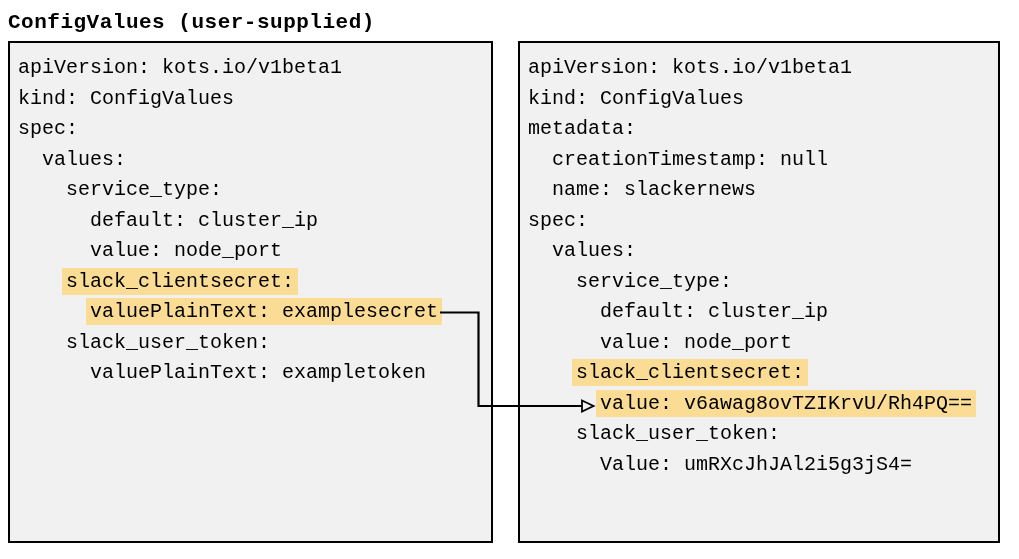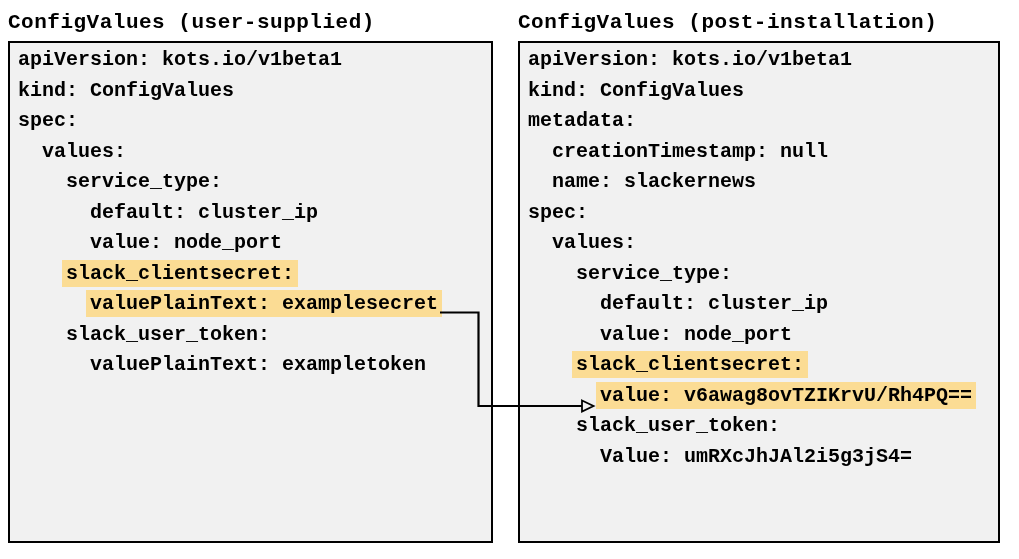--- a/index.html
+++ b/index.html
@@ -31,23 +31,23 @@
     position: absolute;
     top: 41px;
     height: 502px;
     background: #f1f1f1;
     border: 2px solid #000000;
     box-sizing: border-box;
   }
   .panel.left  { left: 8px;   width: 485px; }
   .panel.right { left: 518px; width: 482px; }
   .code {
-    padding: 2px 6px 10px 8px;
+    padding: 10px 6px 10px 8px;
     font-size: 20px;
-    font-weight: bold;
+    font-weight: normal;
     line-height: 30.5px;
     white-space: pre;
   }
   .code-line { white-space: pre; }
   .code-line .txt {
     padding: 2px 4px;
     margin-left: -4px;
   }
   .code-line .txt.hl {
     background: #fbdc94;
@@ -59,21 +59,20 @@
     pointer-events: none;
   }
 </style>
 </head>
 <body>
 
 <div class="stage">
 
   <div class="panel-title left">ConfigValues (user-supplied)</div>
 
-  <div class="panel-title right">ConfigValues (post-installation)</div>
 
   <div class="panel left">
     <div class="code" id="left-code"><div class="code-line" style="padding-left: 0px;"><span class="txt">apiVersion: kots.io/v1beta1</span></div><div class="code-line" style="padding-left: 0px;"><span class="txt">kind: ConfigValues</span></div><div class="code-line" style="padding-left: 0px;"><span class="txt">spec:</span></div><div class="code-line" style="padding-left: 24px;"><span class="txt">values:</span></div><div class="code-line" style="padding-left: 48px;"><span class="txt">service_type:</span></div><div class="code-line" style="padding-left: 72px;"><span class="txt">default: cluster_ip</span></div><div class="code-line" style="padding-left: 72px;"><span class="txt">value: node_port</span></div><div class="code-line" style="padding-left: 48px;"><span class="txt hl" style="background: rgb(251, 220, 148);">slack_clientsecret:</span></div><div class="code-line" style="padding-left: 72px;"><span class="txt hl" style="background: rgb(251, 220, 148);">valuePlainText: examplesecret</span></div><div class="code-line" style="padding-left: 48px;"><span class="txt">slack_user_token:</span></div><div class="code-line" style="padding-left: 72px;"><span class="txt">valuePlainText: exampletoken</span></div></div>
   </div>
 
   <div class="panel right">
     <div class="code" id="right-code"><div class="code-line" style="padding-left: 0px;"><span class="txt">apiVersion: kots.io/v1beta1</span></div><div class="code-line" style="padding-left: 0px;"><span class="txt">kind: ConfigValues</span></div><div class="code-line" style="padding-left: 0px;"><span class="txt">metadata:</span></div><div class="code-line" style="padding-left: 24px;"><span class="txt">creationTimestamp: null</span></div><div class="code-line" style="padding-left: 24px;"><span class="txt">name: slackernews</span></div><div class="code-line" style="padding-left: 0px;"><span class="txt">spec:</span></div><div class="code-line" style="padding-left: 24px;"><span class="txt">values:</span></div><div class="code-line" style="padding-left: 48px;"><span class="txt">service_type:</span></div><div class="code-line" style="padding-left: 72px;"><span class="txt">default: cluster_ip</span></div><div class="code-line" style="padding-left: 72px;"><span class="txt">value: node_port</span></div><div class="code-line" style="padding-left: 48px;"><span class="txt hl" style="background: rgb(251, 220, 148);">slack_clientsecret:</span></div><div class="code-line" style="padding-left: 72px;"><span class="txt hl" style="background: rgb(251, 220, 148);">value: v6awag8ovTZIKrvU/Rh4PQ==</span></div><div class="code-line" style="padding-left: 48px;"><span class="txt">slack_user_token:</span></div><div class="code-line" style="padding-left: 72px;"><span class="txt">Value: umRXcJhJAl2i5g3jS4=</span></div></div>
   </div>
 
   <svg class="arrow-overlay" width="1019" height="559" viewBox="0 0 1019 559">

